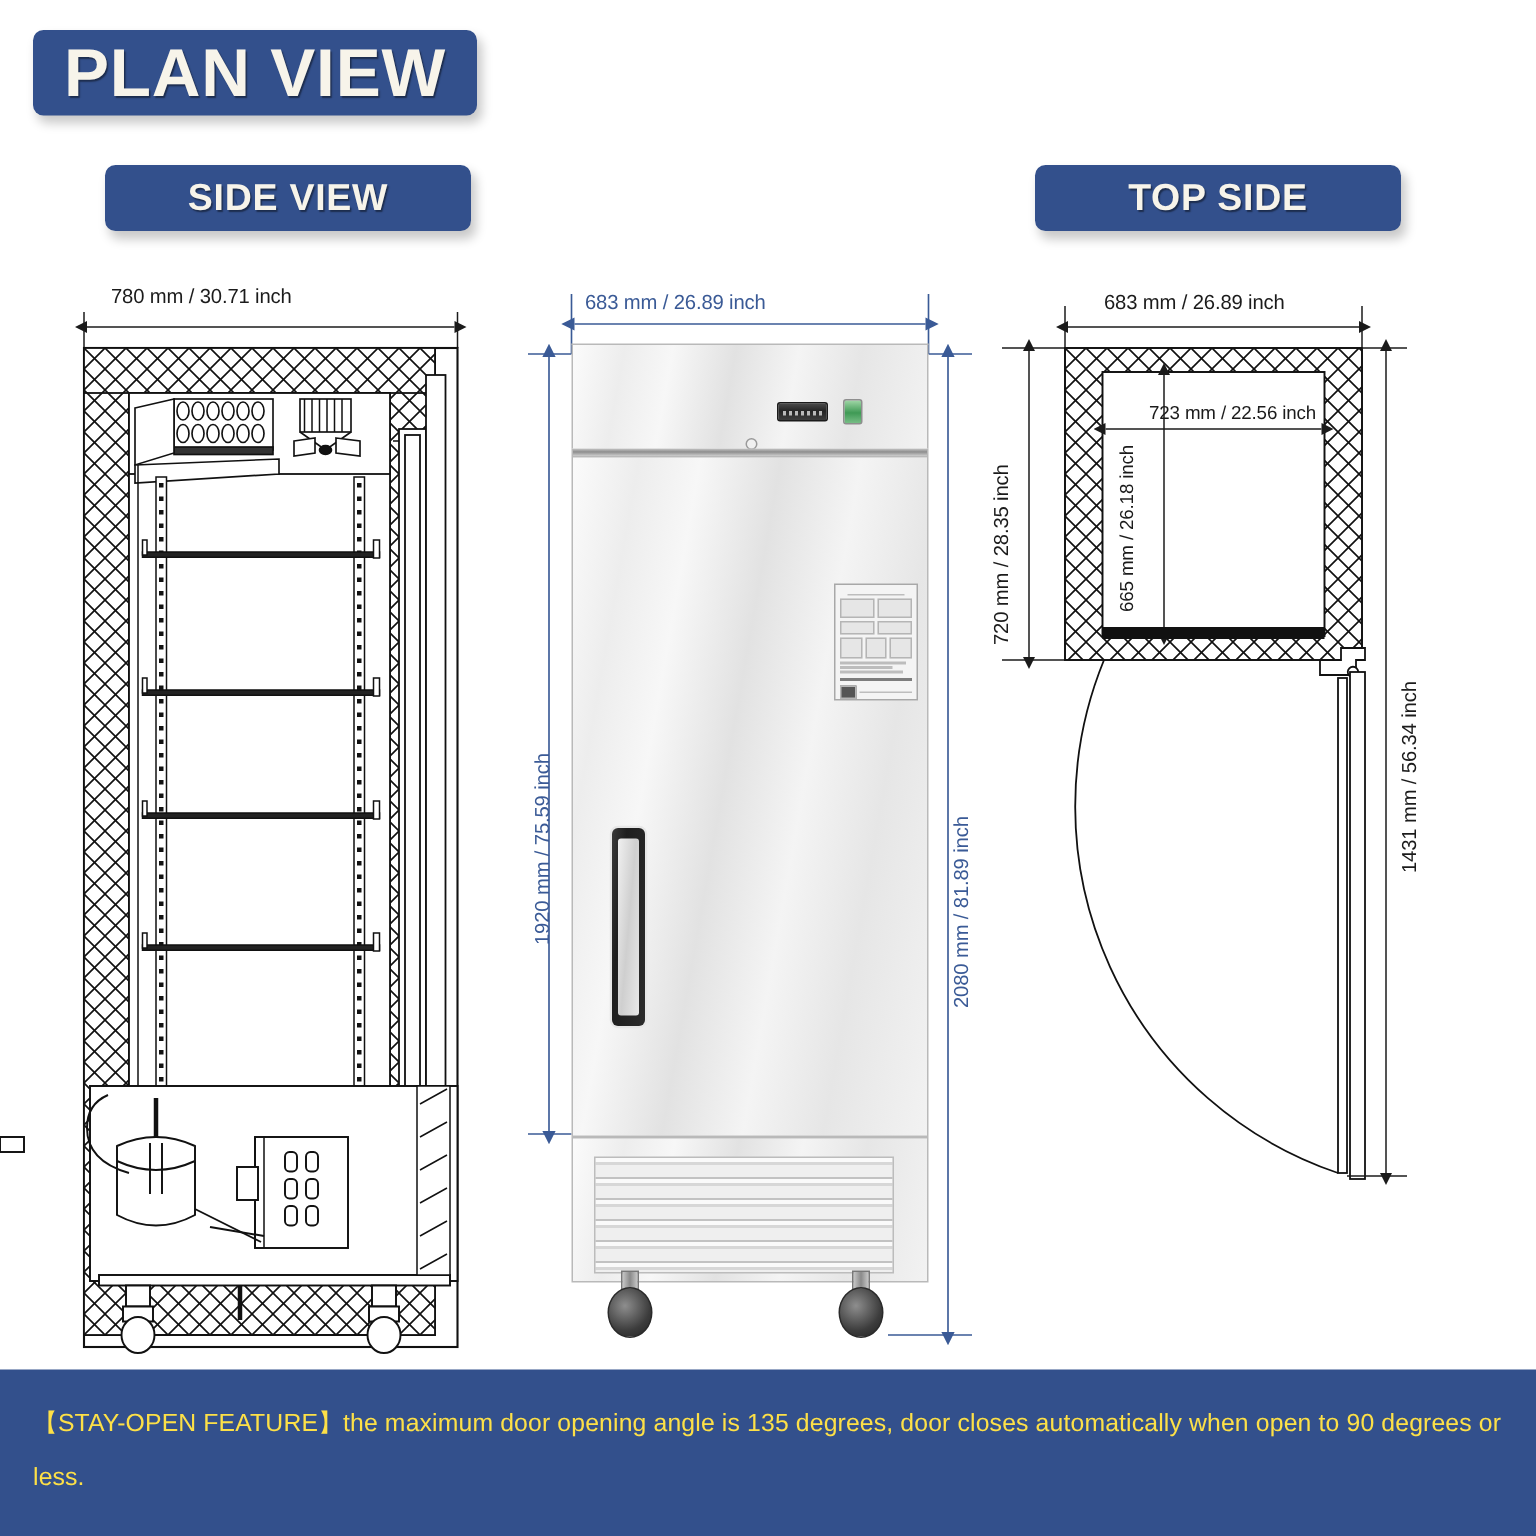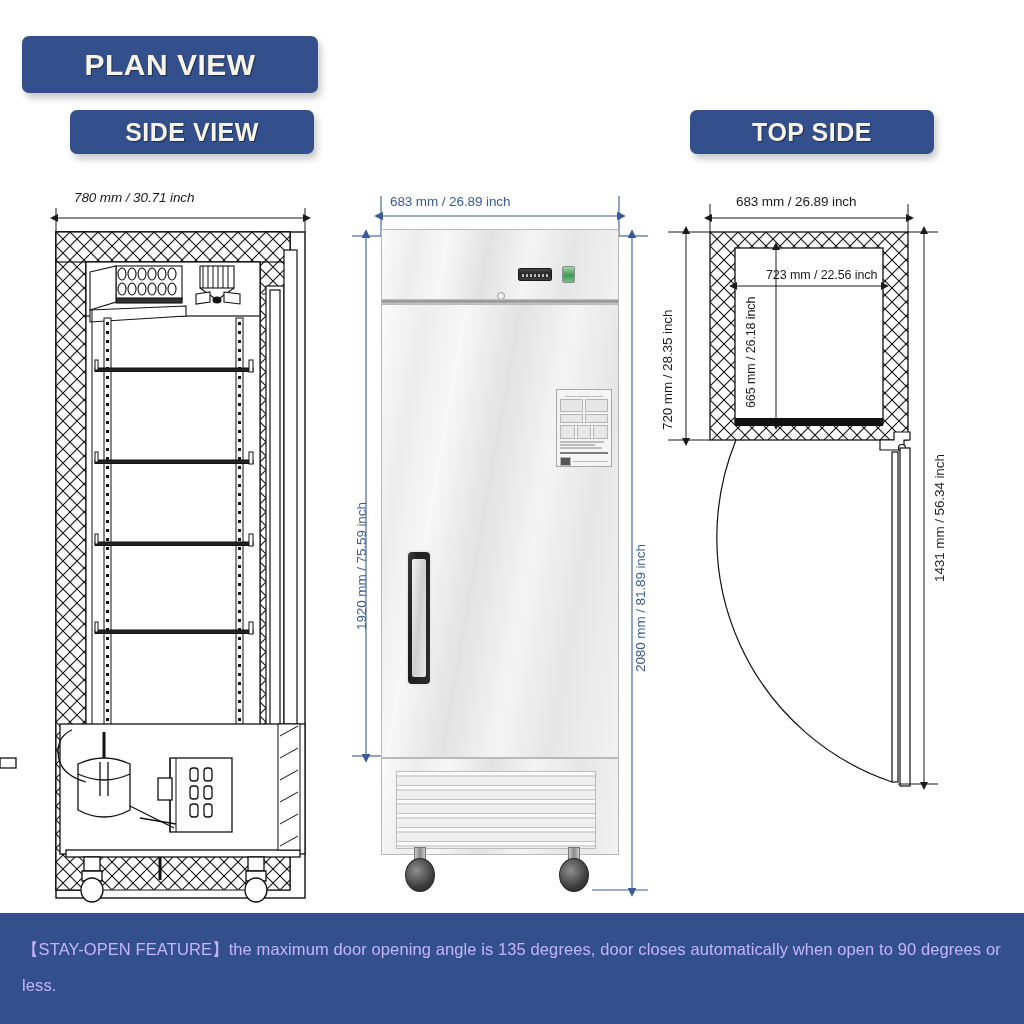--- a/index.html
+++ b/index.html
@@ -23,31 +23,31 @@
     color: #f7f4ea;
     font-weight: bold;
     display: flex;
     align-items: center;
     justify-content: center;
     border-radius: 7px;
     letter-spacing: .5px;
     text-shadow: 1px 1px 1px rgba(0,0,0,.45);
     box-shadow: 3px 5px 7px rgba(0,0,0,.22);
   }
-  #badge-plan  { left: 22px;  top: 36px;  width: 296px; height: 57px; font-size: 30px; }
+  #badge-plan  { left: 22px;  top: 20px;  width: 296px; height: 57px; font-size: 45px; }
   #badge-side  { left: 70px;  top: 110px; width: 244px; height: 44px; font-size: 25px; text-align: right; }
   #badge-front { left: 375px; top: 110px; width: 250px; height: 44px; font-size: 25px; }
   #badge-top   { left: 690px; top: 110px; width: 244px; height: 44px; font-size: 25px; }
 
   
   #caption-banner {
     position: absolute;
     left: 0; top: 913px; width: 1024px; height: 111px;
     background: #33508c;
-    color: #c4b5fd;
+    color: #fde047;
   }
   #caption-text {
     position: absolute;
     left: 22px; top: 18px; width: 990px;
     font-size: 16.5px;
     line-height: 36px;
     letter-spacing: .1px;
   }
 
   
@@ -163,21 +163,21 @@
   </div>
   <div class="badge" id="badge-side">
     <span>SIDE VIEW</span>
   </div>
   <div class="badge" id="badge-top">
     <span>TOP SIDE</span>
   </div>
 
   <div class="view" id="side-view" style="left:0px; top:190px; width:330px; height:710px;">
 
-    <div class="dimtext" style="left:74px; top:0px;font-style:italic;">780 mm / 30.71 inch</div>
+    <div class="dimtext" style="left:74px; top:0px;">780 mm / 30.71 inch</div>
 
     <svg width="330" height="700" viewBox="0 0 330 700">
       <defs>
         <pattern id="hatchSide" width="14" height="14" patternUnits="userSpaceOnUse">
           <rect width="14" height="14" fill="#ffffff"></rect>
           <path d="M-4,4 L4,-4 M0,14 L14,0 M10,18 L18,10" stroke="#111" stroke-width="1.1" fill="none"></path>
           <path d="M-4,10 L4,18 M0,0 L14,14 M10,-4 L18,4" stroke="#111" stroke-width="1.1" fill="none"></path>
         </pattern>
         <marker id="arrL" markerWidth="9" markerHeight="8" refX="8" refY="4" orient="auto">
           <path d="M8,0 L0,4 L8,8 z" fill="#1b1b1b"></path>

